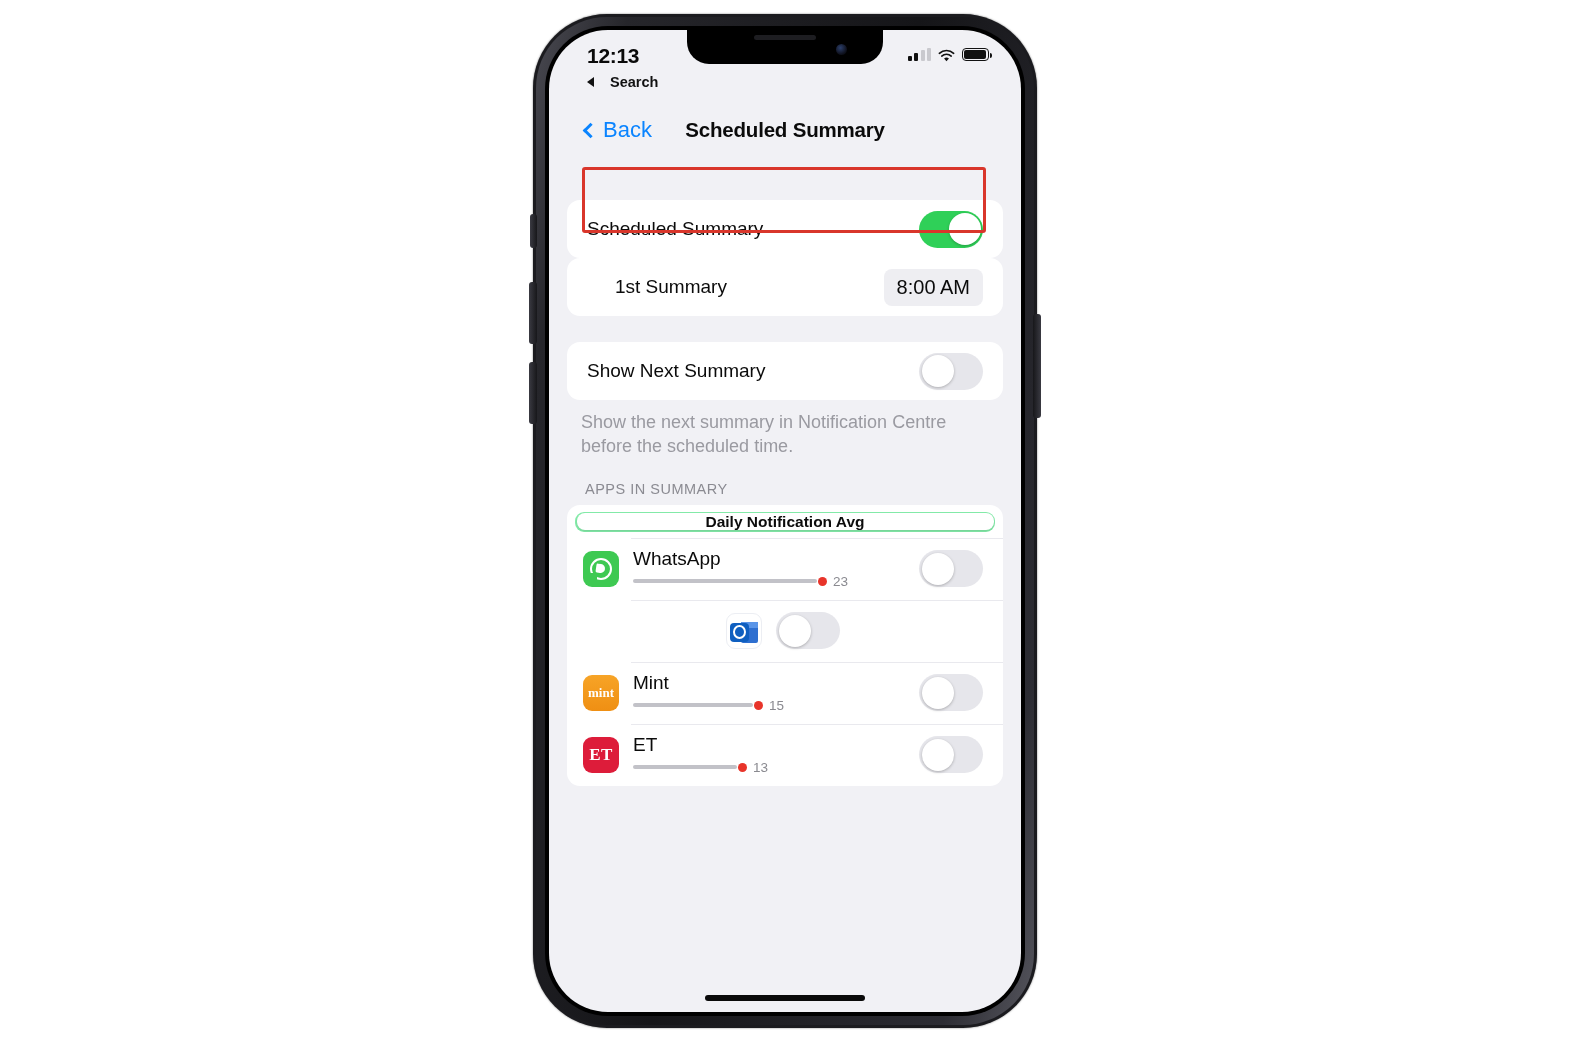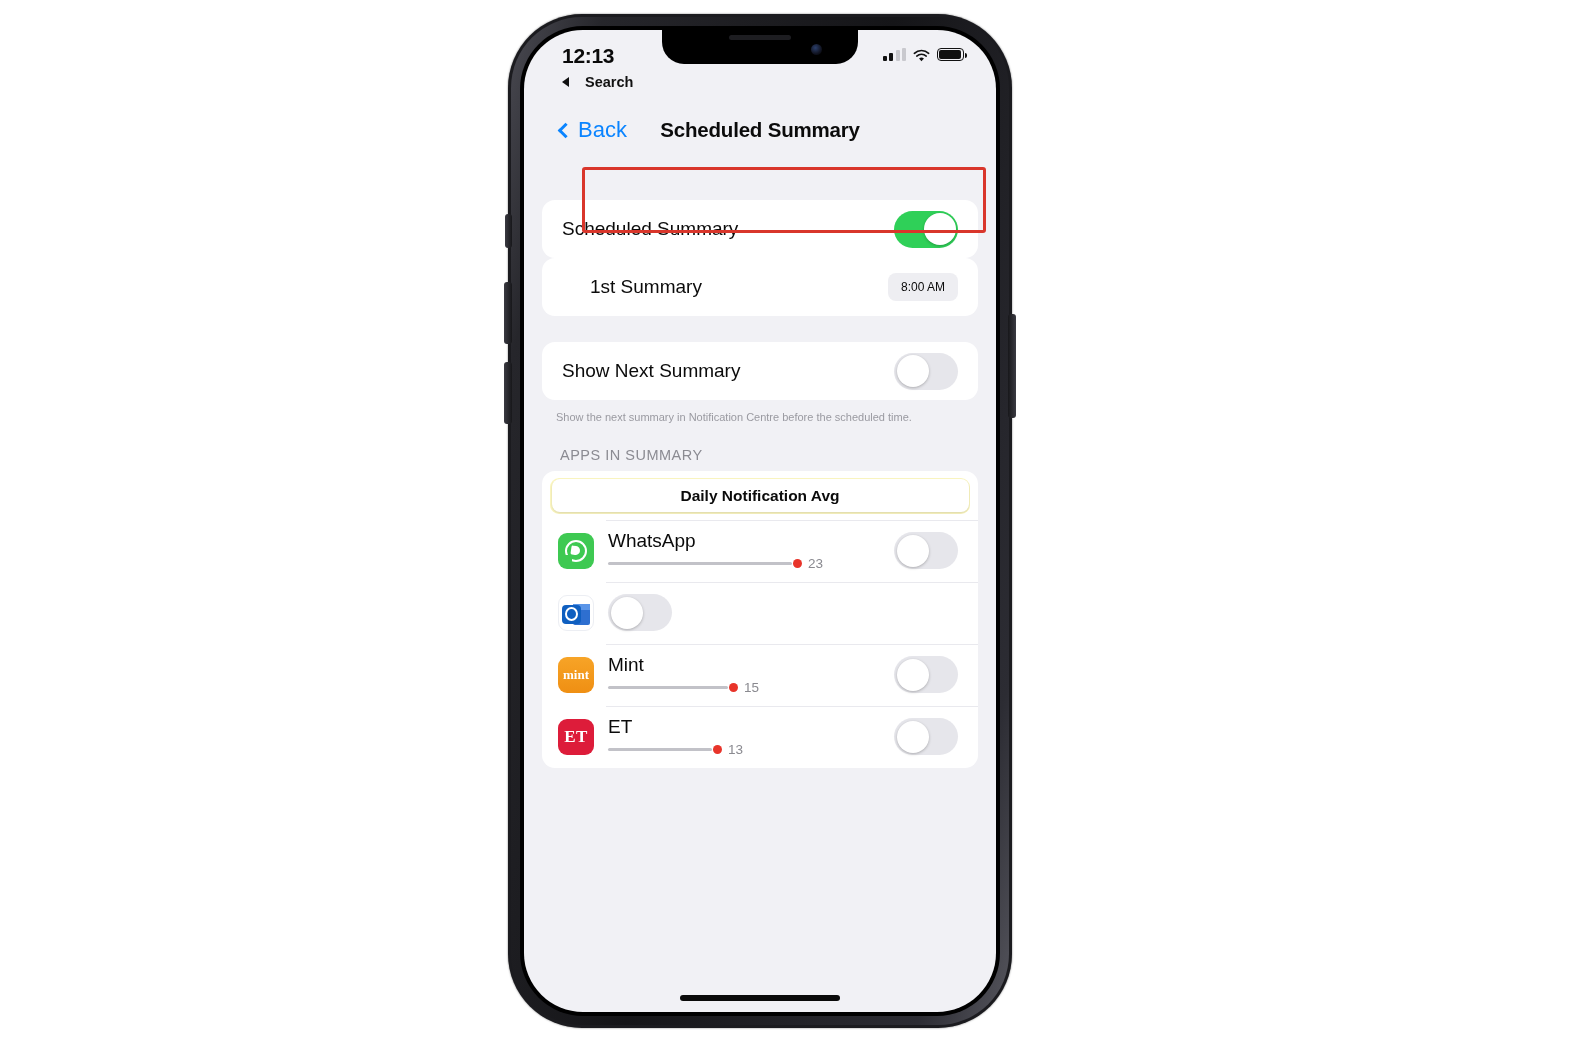--- a/index.html
+++ b/index.html
@@ -6,21 +6,21 @@
   html, body {
     width: 1589px; height: 1059px;
     background: #ffffff;
     font-family: "Liberation Sans", sans-serif;
     overflow: hidden;
   }
   .stage { position: relative; width: 1589px; height: 1059px; background: #fff; }
 
   
   .phone {
-    position: absolute; left: 508px; top: 14px;
+    position: absolute; left: 533px; top: 14px;
     width: 504px; height: 1014px;
     background: #1b1b1f;
     border-radius: 74px;
     box-shadow: 0 0 2px rgba(0,0,0,.55);
   }
   .phone::before {
     content:""; position:absolute; inset:3px; border-radius:71px;
     background: linear-gradient(105deg,#4a4a52 0%,#26262b 12%,#151518 50%,#2c2c33 88%,#56565e 100%);
   }
   .phone-inner {
@@ -118,21 +118,21 @@
   }
   .row {
     display:flex; align-items:center; min-height:58px; padding:0 20px 0 20px;
     position:relative;
   }
   .row + .row::before {
     content:""; position:absolute; left:20px; right:0; top:0; height:1px; background:#e7e7ec;
   }
   .row-label { font-size:19px; color:#0b0b0b; flex:1; }
   .footnote {
-    font-size:11px; line-height:1.35; color:#9a9aa1; padding:10px 28px 0 32px;
+    font-size:18px; line-height:1.35; color:#9a9aa1; padding:10px 28px 0 32px;
   }
 
   
   .toggle {
     width:64px; height:37px; border-radius:19px; position:relative; flex:none;
     background:#e6e6eb;
   }
   .toggle .knob {
     position:absolute; top:2.5px; left:2.5px; width:32px; height:32px; border-radius:50%;
     background:#fff; box-shadow:0 1px 3px rgba(0,0,0,.25);
@@ -144,39 +144,39 @@
   .lead { width:28px; flex:none; display:flex; align-items:center; }
   .circ { width:22px; height:22px; border-radius:50%; position:relative; }
   .circ.minus { background:#ff3b30; }
   .circ.plus  { background:#34c759; }
   .circ::before { content:""; position:absolute; left:5px; right:5px; top:50%; height:2.6px;
                   margin-top:-1.3px; background:#fff; border-radius:2px; }
   .circ.plus::after { content:""; position:absolute; top:5px; bottom:5px; left:50%; width:2.6px;
                       margin-left:-1.3px; background:#fff; border-radius:2px; }
   .time-pill {
     background:#eeeef2; border-radius:8px; padding:7px 13px;
-    font-size:12px; color:#0b0b0b; flex:none;
+    font-size:20px; color:#0b0b0b; flex:none;
   }
 
   
   .seg-wrap { padding:7px 8px 6px 8px; }
   .seg {
-    display:flex; background:#fef9c3; border-radius:9px; overflow:hidden; height:36px;
+    display:flex; background:#86efac; border-radius:9px; overflow:hidden; height:20px;
   }
   .seg div {
     flex:1; display:flex; align-items:center; justify-content:center;
     font-size:15.5px; color:#0b0b0b;
   }
   .seg div.sel {
     background:#fff; border-radius:8px; font-weight:bold;
     box-shadow:0 1px 3px rgba(0,0,0,.16); margin:1.5px;
   }
 
   
-  .app-row { display:flex; align-items:center; padding:0 20px 0 16px; height:62px; position:relative; }
+  .app-row { display:flex; align-items:center; padding:0 20px 0 16px; height:62px; position:relative;justify-content:center; }
   .app-row::before {
     content:""; position:absolute; left:64px; right:0; top:0; height:1px; background:#e9e9ee;
   }
   .app-row:first-of-type::before { display:none; }
   .app-icon { width:36px; height:36px; border-radius:9px; flex:none; margin-right:14px;
               position:relative; overflow:hidden;
               display:flex; align-items:center; justify-content:center; }
   .app-mid { flex:1; min-width:0; padding-right:10px; }
   .app-name { font-size:19px; color:#0b0b0b; line-height:1.05; margin-bottom:5px; }
   .meter { display:flex; align-items:center; gap:6px; }

